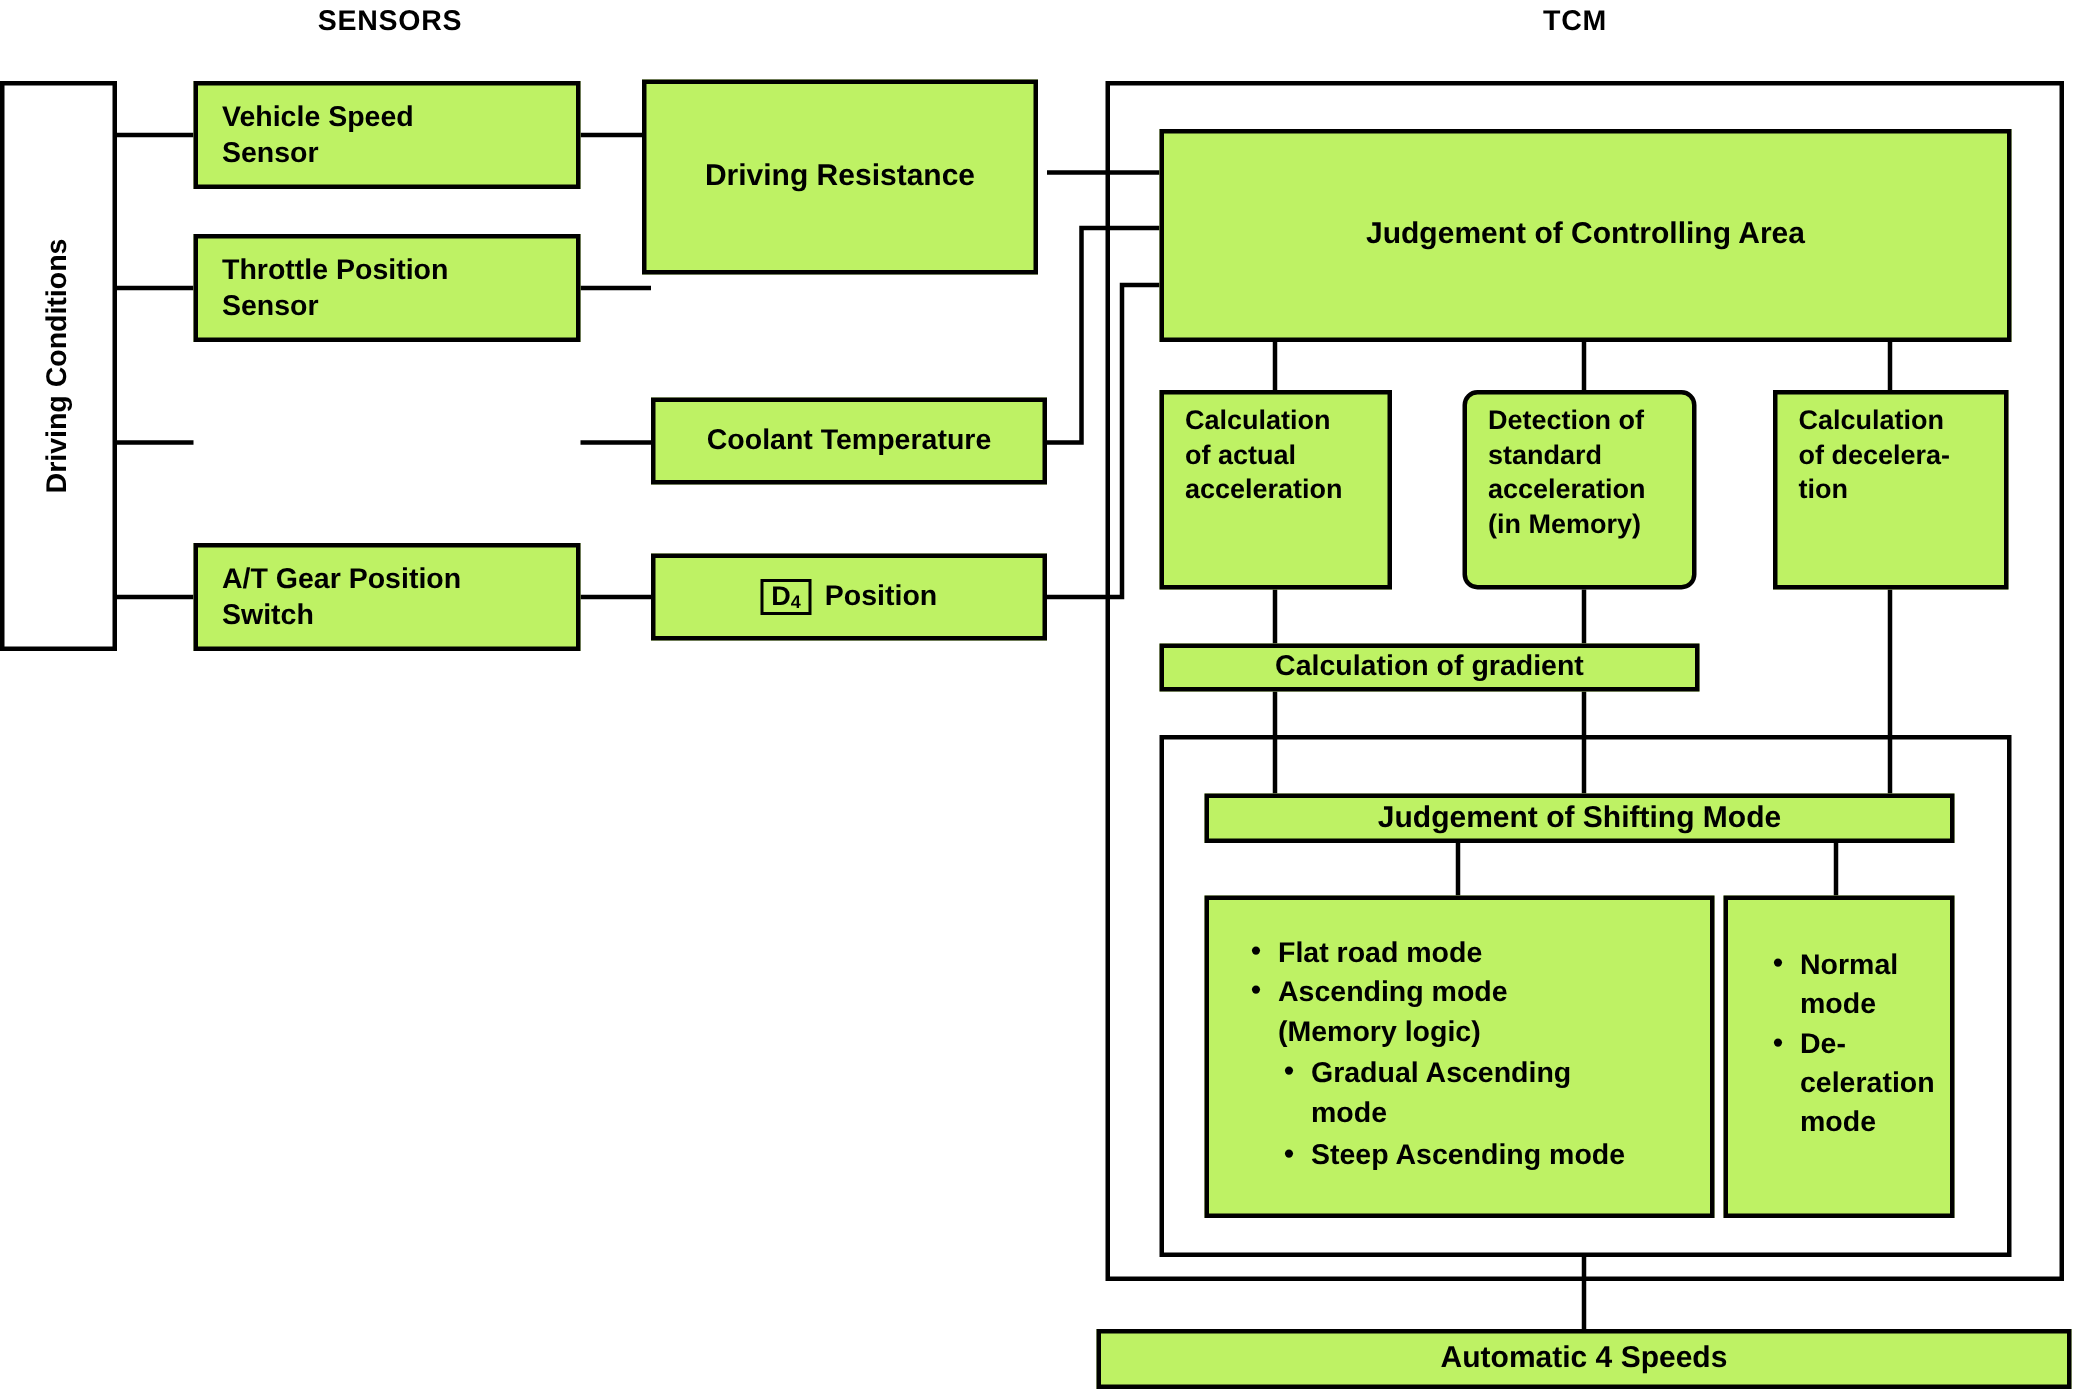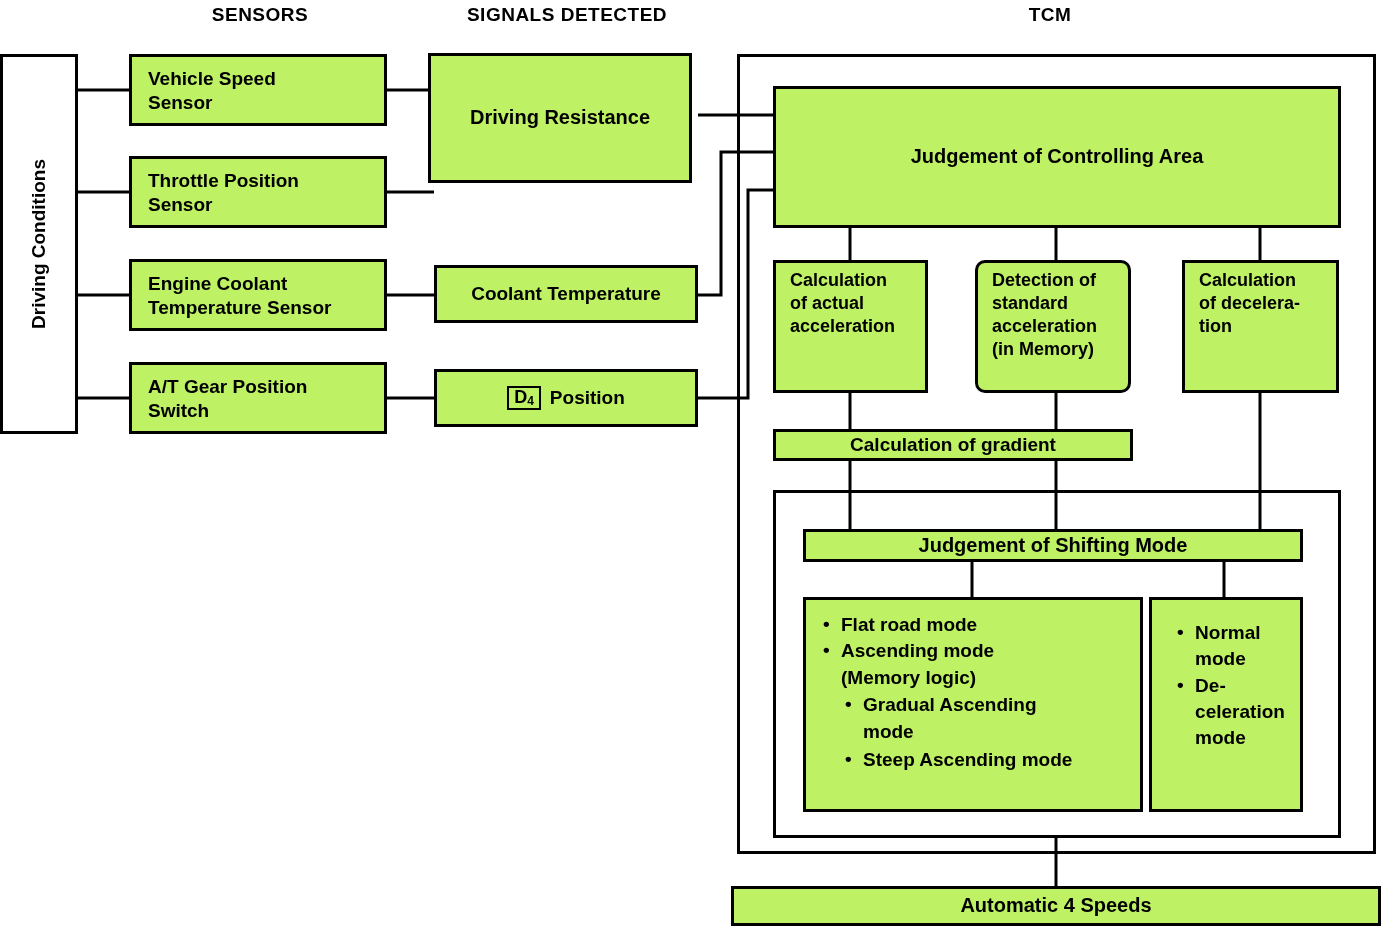--- a/index.html
+++ b/index.html
@@ -84,21 +84,21 @@
     stroke-width: 3;
     fill: none;
   }
   .pad-m { padding: 6px 14px; }
   .pad-l { padding: 10px 16px; }
   .f20 { font-size: 20px; }
   .f19 { font-size: 19px; }
   .f18 { font-size: 18px; }
   ul.modelist {
     list-style: none;
-    margin: 1px;
+    margin: 12px;
     padding: 0;
   }
   ul.modelist li {
     position: relative;
     padding-left: 20px;
     margin: 0 0 2px 0;
     font-weight: bold;
   }
   ul.modelist li.bullet::before {
     content: "\2022";
@@ -129,21 +129,20 @@
     position: relative;
     top: 2px;
   }
 </style>
 </head>
 <body>
 
 <div id="canvas">
 
   <div class="col-header" style="left:180px; top:4px; width:160px;">SENSORS</div>
-  <div class="col-header" style="left:436px; top:4px; width:262px;">SIGNALS DETECTED</div>
   <div class="col-header" style="left:990px; top:4px; width:120px;">TCM</div>
 
   <svg class="wires" viewBox="0 0 1392 930" preserveAspectRatio="none">
 
     <line x1="78" y1="90" x2="129" y2="90"></line>
     <line x1="78" y1="192" x2="129" y2="192"></line>
     <line x1="78" y1="295" x2="129" y2="295"></line>
     <line x1="78" y1="398" x2="129" y2="398"></line>
 
     <line x1="387" y1="90" x2="434" y2="90"></line>
@@ -180,24 +179,20 @@
     <span>Driving Conditions</span>
   </div>
 
   <div class="box lefttop pad-l f19" style="left:129px; top:54px; width:258px; height:72px;">
     <span style="white-space:pre-line;">Vehicle Speed
 Sensor</span>
   </div>
   <div class="box lefttop pad-l f19" style="left:129px; top:156px; width:258px; height:72px;">
     <span style="white-space:pre-line;">Throttle Position
 Sensor</span>
-  </div>
-  <div class="box lefttop pad-l f19" style="left:129px; top:259px; width:258px; height:72px;">
-    <span style="white-space:pre-line;">Engine Coolant
-Temperature Sensor</span>
   </div>
   <div class="box lefttop pad-l f19" style="left:129px; top:362px; width:258px; height:72px;">
     <span style="white-space:pre-line;">A/T Gear Position
 Switch</span>
   </div>
 
   <div class="box center f20" style="left:428px; top:53px; width:264px; height:130px;">
     <span>Driving Resistance</span>
   </div>
   <div class="box center f19" style="left:434px; top:265px; width:264px; height:58px;">
@@ -244,21 +239,21 @@
   <div class="box lefttop f19" style="left:803px; top:597px; width:340px; height:215px; padding:12px 10px 0 14px;">
     <ul class="modelist">
         <li class="bullet">Flat road mode</li>
         <li class="bullet">Ascending mode</li>
         <li class="nobullet">(Memory logic)</li>
         <li class="sub bullet">Gradual Ascending</li>
         <li class="sub nobullet">mode</li>
         <li class="sub bullet">Steep Ascending mode</li>
       </ul>
   </div>
-  <div class="box lefttop f19" style="left:1149px; top:597px; width:154px; height:215px; padding:20px 8px 0 16px;justify-content:center;">
+  <div class="box lefttop f19" style="left:1149px; top:597px; width:154px; height:215px; padding:20px 8px 0 16px;">
     <ul class="modelist">
         <li class="bullet">Normal</li>
         <li class="nobullet">mode</li>
         <li class="bullet">De-</li>
         <li class="nobullet">celeration</li>
         <li class="nobullet">mode</li>
       </ul>
   </div>
 
   <div class="box center f20" style="left:731px; top:886px; width:650px; height:40px;">

